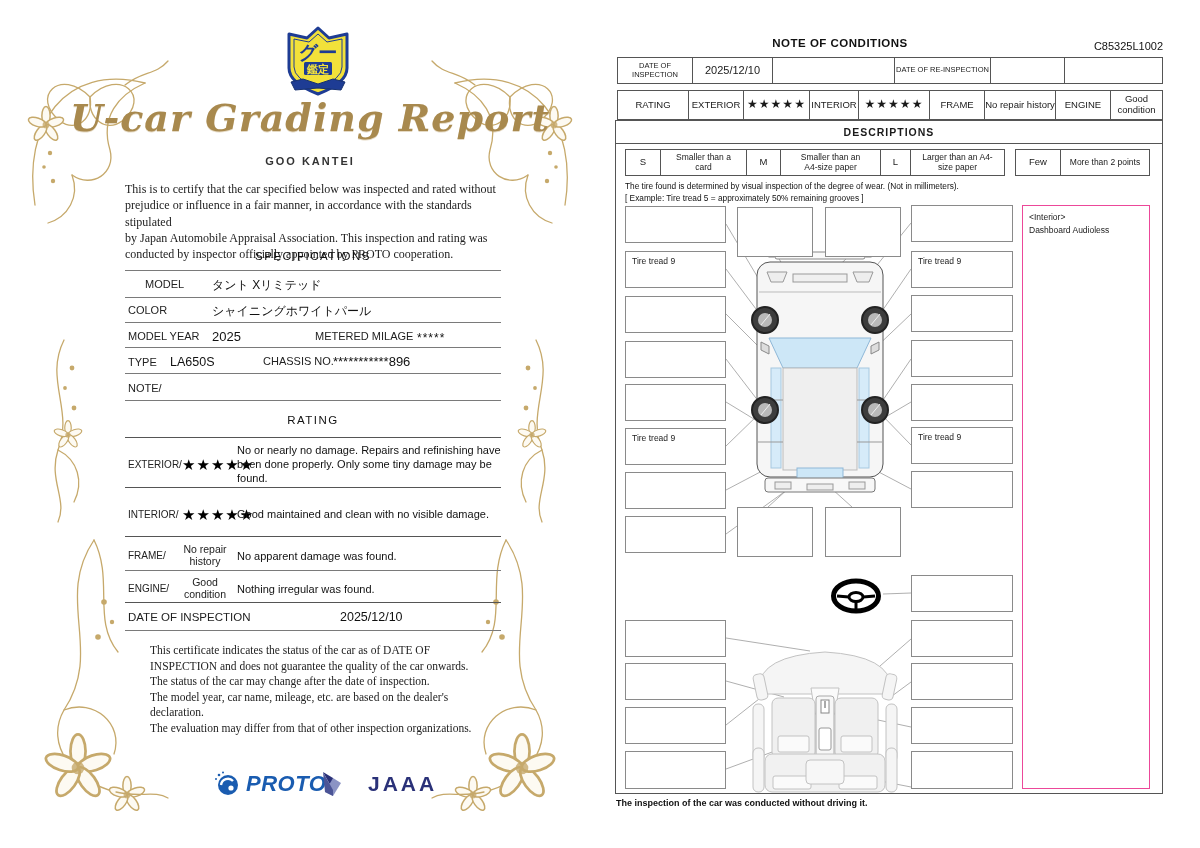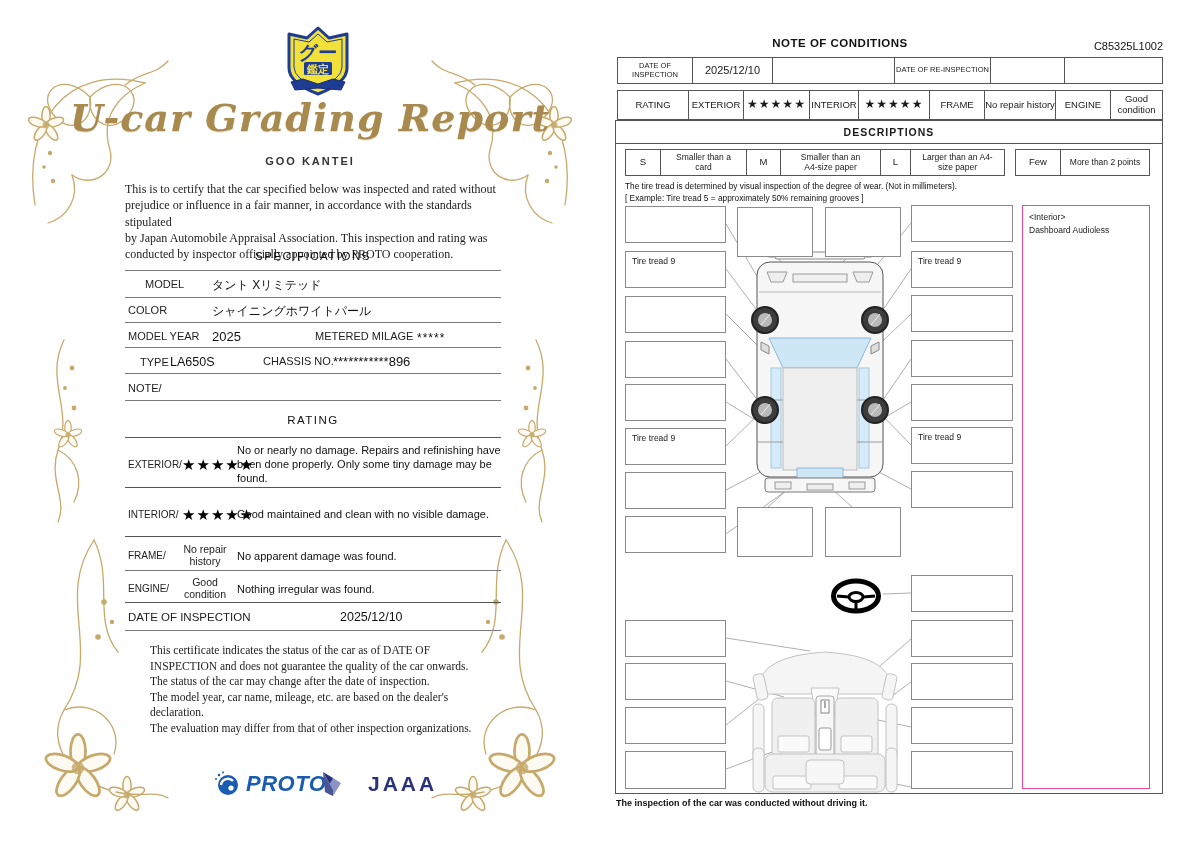--- a/index.html
+++ b/index.html
@@ -129,21 +129,21 @@
   <div class="abs val" style="left:212px;top:277px;">タント Xリミテッド</div>
   <div class="hline" style="top:297px"></div>
   <div class="abs lbl" style="left:128px;top:304px;">COLOR</div>
   <div class="abs val" style="left:212px;top:303px;">シャイニングホワイトパール</div>
   <div class="hline" style="top:322px"></div>
   <div class="abs lbl" style="left:128px;top:330px;">MODEL YEAR</div>
   <div class="abs val" style="left:212px;top:329px;font-size:13px;">2025</div>
   <div class="abs lbl" style="left:315px;top:330px;">METERED MILAGE</div>
   <div class="abs val" style="left:417px;top:331px;letter-spacing:1px;">*****</div>
   <div class="hline" style="top:347px"></div>
-  <div class="abs lbl" style="left:128px;top:356px;margin-left:12px;">TYPE</div>
+  <div class="abs lbl" style="left:128px;top:356px;">TYPE</div>
   <div class="abs val" style="left:170px;top:355px;font-size:12.5px;">LA650S</div>
   <div class="abs lbl" style="left:263px;top:355px;">CHASSIS NO.</div>
   <div class="abs val" style="left:333px;top:354px;font-size:13px;">***********896</div>
   <div class="hline" style="top:373px"></div>
   <div class="abs lbl" style="left:128px;top:382px;">NOTE/</div>
   <div class="hline" style="top:400px"></div>
 
   <div class="abs sec-head" style="left:125px;top:414px;width:376px;">RATING</div>
   <div class="hline bold" style="top:437px"></div>
   <div class="abs rate-label" style="left:128px;top:459px;">EXTERIOR/</div>
@@ -229,21 +229,21 @@
     <div class="cell rlabel" style="width:34px;">M</div>
     <div class="cell" style="width:100px;font-size:8.5px;padding:0 16px;">Smaller than an A4-size paper</div>
     <div class="cell rlabel" style="width:30px;">L</div>
     <div class="cell" style="flex:1;font-size:8.5px;padding:0 6px;">Larger than an A4-size paper</div>
   </div>
   <div class="tbl" style="left:1015px;top:149px;width:135px;height:27px;">
     <div class="cell rlabel" style="width:44px;">Few</div>
     <div class="cell" style="flex:1;font-size:8.5px;padding:0 6px;text-align:center;">More than 2 points</div>
   </div>
   <div class="abs note-sm" style="left:625px;top:181px;width:420px;">
-    <div>The tire tread is determined by visual inspection of the degree of wear. (Not in millimeters).</div>
+    <div>The tire found is determined by visual inspection of the degree of wear. (Not in millimeters).</div>
     <div>[ Example: Tire tread 5 = approximately 50% remaining grooves ]</div>
   </div>
 
   <svg class="abs" style="left:600px;top:120px" width="565" height="680" viewBox="0 0 565 680" stroke="#9a9a9a" stroke-width="0.8">
     <line x1="126" y1="104" x2="170" y2="178"></line>
       <line x1="126" y1="149" x2="162" y2="197"></line>
     <line x1="126" y1="194" x2="184" y2="252"></line>
       <line x1="126" y1="239" x2="159" y2="282"></line>
     <line x1="126" y1="282" x2="185" y2="318"></line>
       <line x1="126" y1="326" x2="162" y2="291"></line>

